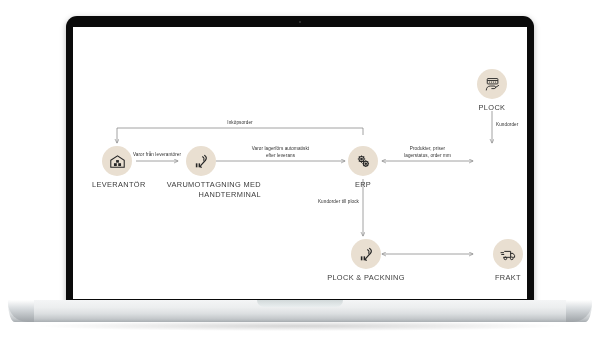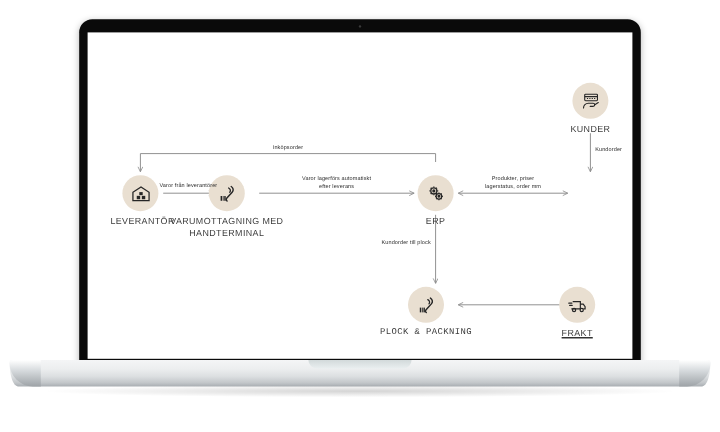--- a/index.html
+++ b/index.html
@@ -155,21 +155,21 @@
             <svg width="17" height="17" viewBox="0 0 24 24">
               <path d="M2.5,10.2 L12,4 L21.5,10.2 L21.5,20 L2.5,20 Z" fill="none" stroke="#262626" stroke-width="1.5"></path>
               <rect x="7" y="14.4" width="4" height="4" fill="#262626"></rect>
               <rect x="13" y="14.4" width="4" height="4" fill="#262626"></rect>
               <rect x="10" y="10" width="4" height="3.6" fill="#262626"></rect>
             </svg>
           </div>
           <div class="node-label">LEVERANTÖR</div>
         </div>
 
-        <div class="node" style="left:56px; top:119px; width:120px;">
+        <div class="node" style="left:68px; top:119px; width:120px;text-align:right;">
           <div class="node-circle">
             <svg width="17" height="17" viewBox="0 0 24 24">
               <path d="M16.5,3.4 C19,5 19.6,8 17.6,10.2 L11.4,17 C10.2,18.3 10.6,19.6 11.6,20.4" fill="none" stroke="#262626" stroke-width="1.7" stroke-linecap="round"></path>
               <path d="M13.4,5.2 C15.6,6.4 16.2,8.6 14.8,10.2" fill="none" stroke="#262626" stroke-width="1.5" stroke-linecap="round"></path>
               <rect x="4" y="14.6" width="1.7" height="5.6" fill="#262626"></rect>
               <rect x="6.5" y="14.6" width="1" height="5.6" fill="#262626"></rect>
               <rect x="8.3" y="14.6" width="1.7" height="5.6" fill="#262626"></rect>
             </svg>
           </div>
           <div class="node-label">VARUMOTTAGNING MED
@@ -203,37 +203,37 @@
               <g stroke="#262626" stroke-width="1.3" fill="none">
                 <rect x="4.6" y="3.6" width="15" height="7.6" rx="1"></rect>
                 <path d="M4.6,6.4 L19.6,6.4"></path>
                 <path d="M7.2,8.6 L8.6,8.6 M10,8.6 L11.4,8.6 M12.8,8.6 L14.2,8.6 M15.6,8.6 L17,8.6"></path>
                 <path d="M3.2,19.8 C3.2,16.6 5.6,14.2 8.8,14.2 L14.4,14.2
                          C15.6,14.2 16.4,15 16.4,16 C16.4,17 15.6,17.8 14.4,17.8 L11,17.8" stroke-linecap="round"></path>
                 <path d="M16.4,16 L20.6,13.4" stroke-linecap="round"></path>
               </g>
             </svg>
           </div>
-          <div class="node-label">KUNDER</div>
-        </div>
-
-        <div class="node" style="left:242px; top:212px; width:80px;font-family:Liberation Mono, monospace;">
+          <div class="node-label">PLOCK</div>
+        </div>
+
+        <div class="node" style="left:253px; top:212px; width:80px;">
           <div class="node-circle">
             <svg width="17" height="17" viewBox="0 0 24 24">
               <path d="M16.5,3.4 C19,5 19.6,8 17.6,10.2 L11.4,17 C10.2,18.3 10.6,19.6 11.6,20.4" fill="none" stroke="#262626" stroke-width="1.7" stroke-linecap="round"></path>
               <path d="M13.4,5.2 C15.6,6.4 16.2,8.6 14.8,10.2" fill="none" stroke="#262626" stroke-width="1.5" stroke-linecap="round"></path>
               <rect x="4" y="14.6" width="1.7" height="5.6" fill="#262626"></rect>
               <rect x="6.5" y="14.6" width="1" height="5.6" fill="#262626"></rect>
               <rect x="8.3" y="14.6" width="1.7" height="5.6" fill="#262626"></rect>
             </svg>
           </div>
           <div class="node-label">PLOCK &amp; PACKNING</div>
         </div>
 
-        <div class="node" style="left:383px; top:212px; width:50px;text-decoration:underline;">
+        <div class="node" style="left:410px; top:212px; width:50px;">
           <div class="node-circle">
             <svg width="17" height="17" viewBox="0 0 24 24">
               <g stroke="#262626" stroke-width="1.4" fill="none">
                 <path d="M6,7.6 L15,7.6 L15,16 L4.4,16"></path>
                 <path d="M15,10.4 L18.4,10.4 L20.6,13.4 L20.6,16 L18.6,16"></path>
                 <circle cx="7.6" cy="17.4" r="1.9"></circle>
                 <circle cx="16.6" cy="17.4" r="1.9"></circle>
                 <path d="M1.4,9.4 L5,9.4 M2.4,12 L5.4,12" stroke-linecap="round"></path>
               </g>
             </svg>

